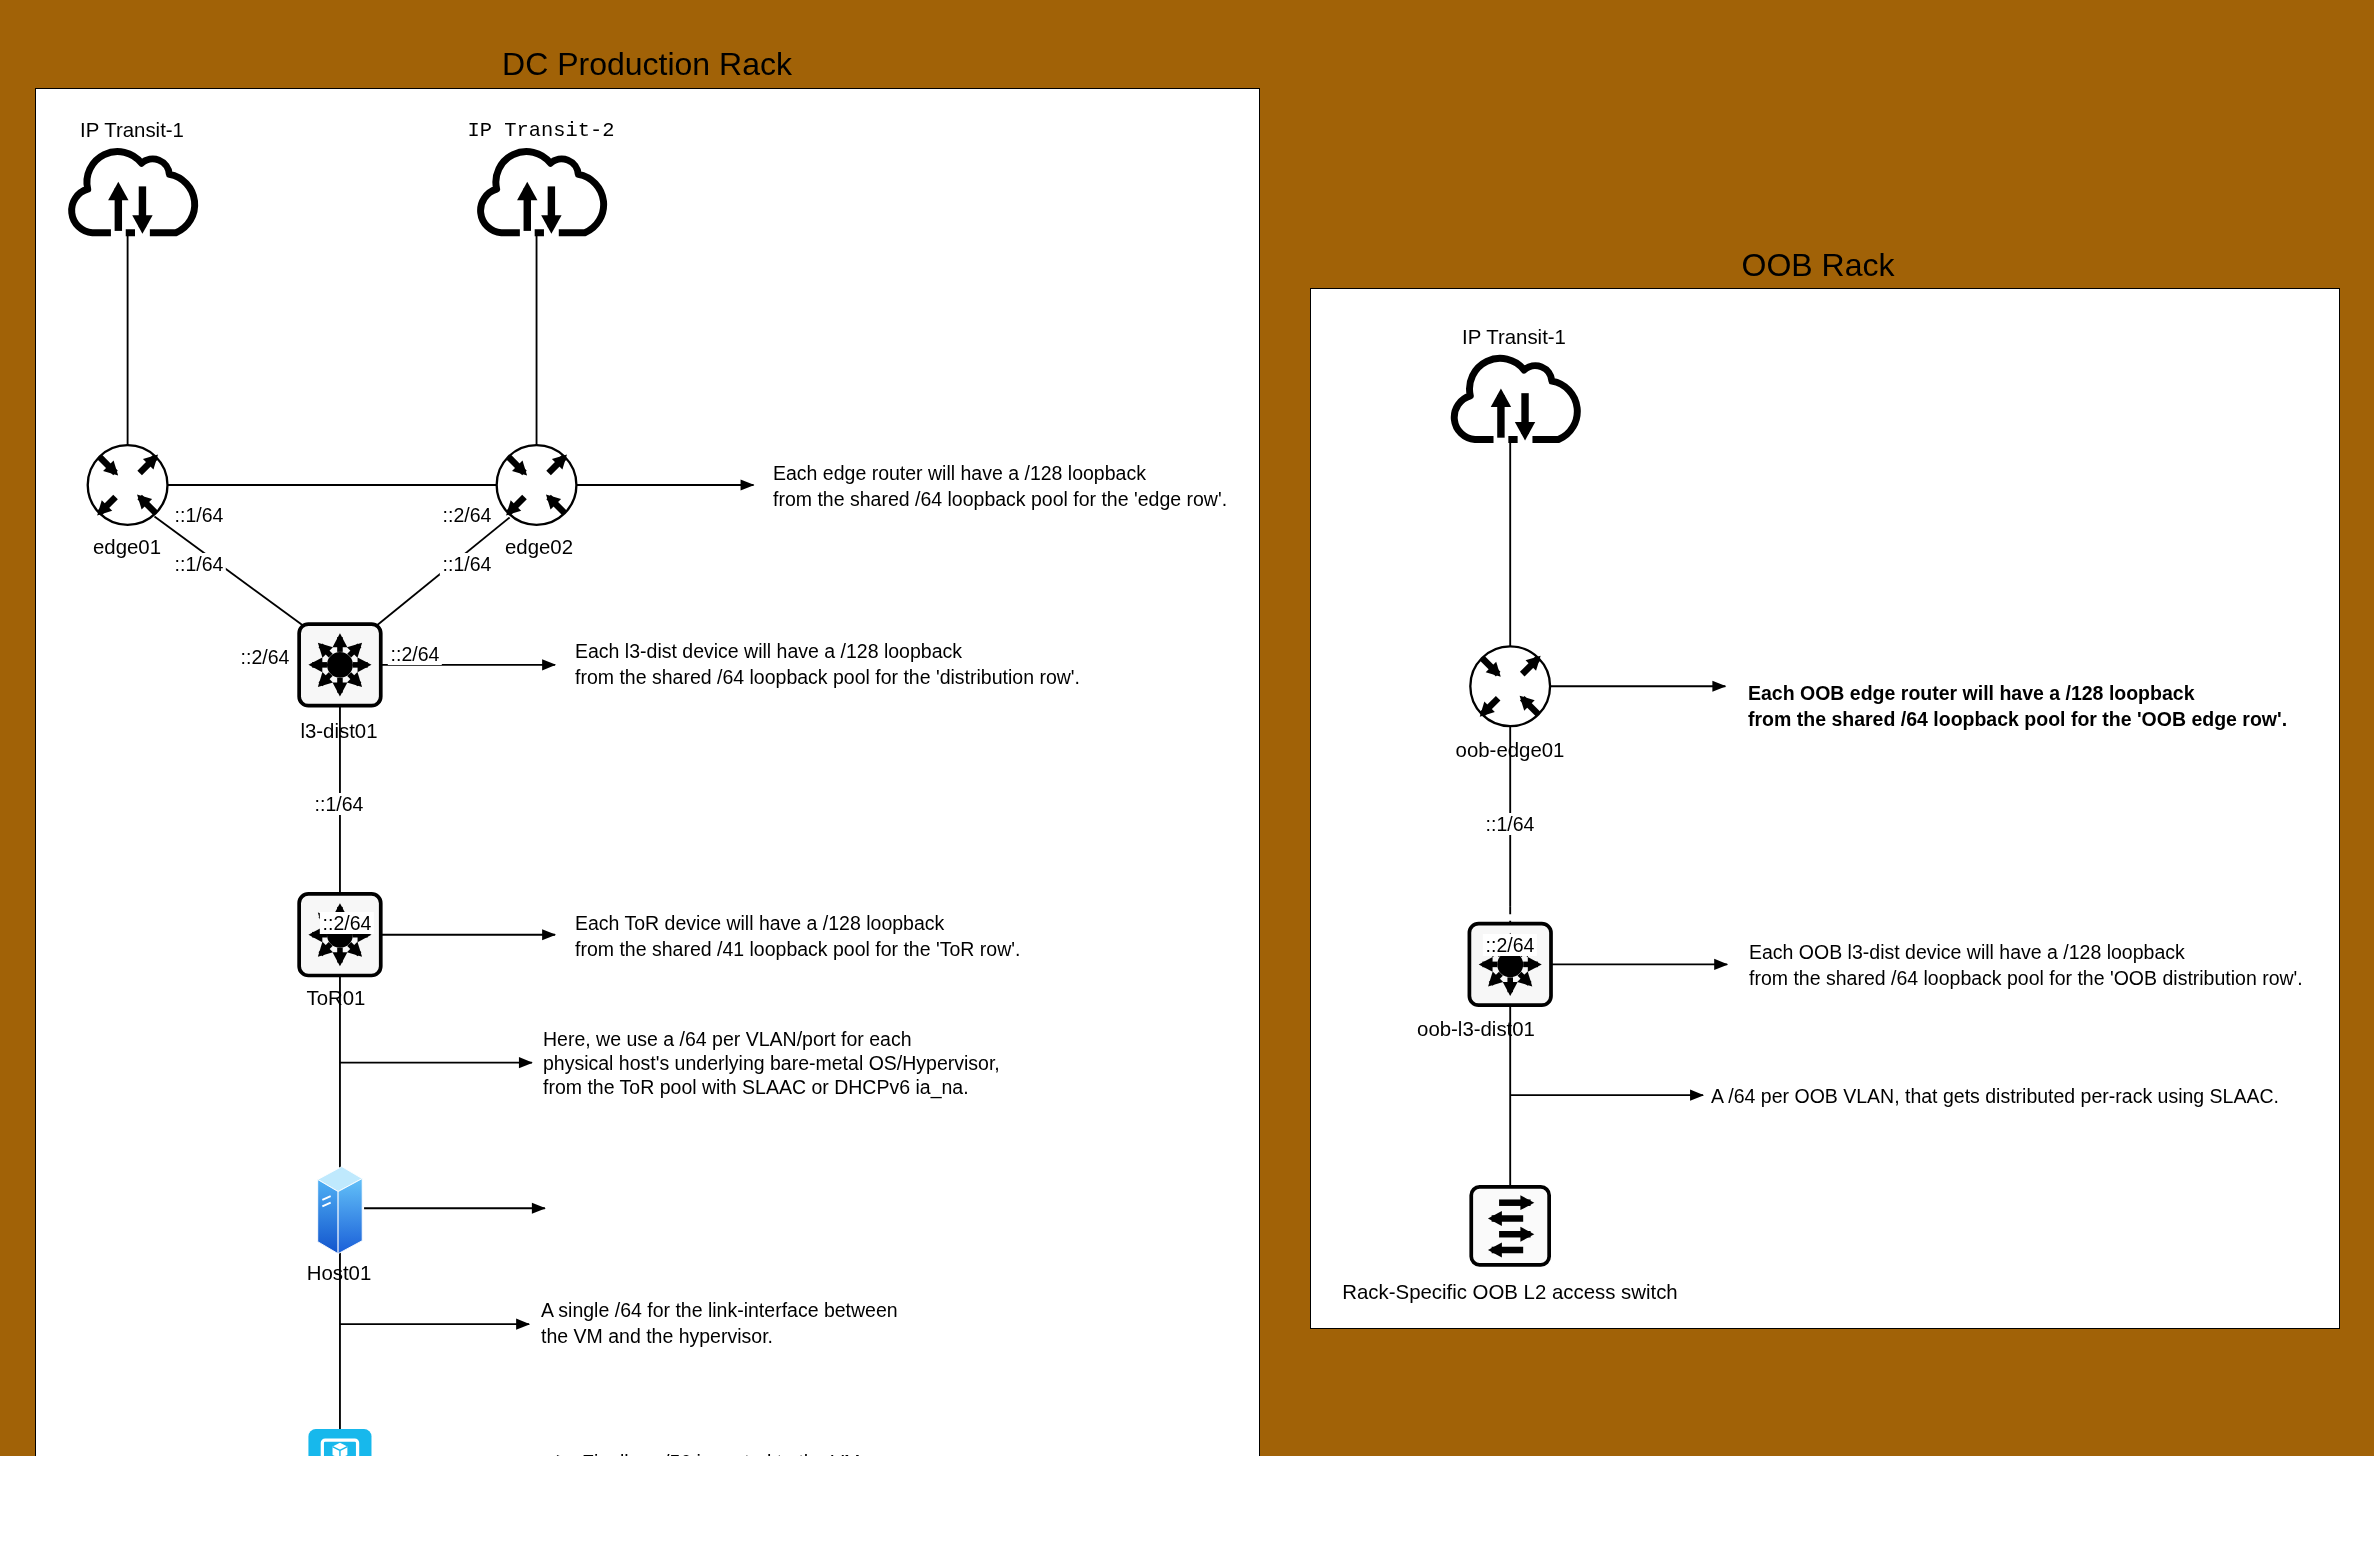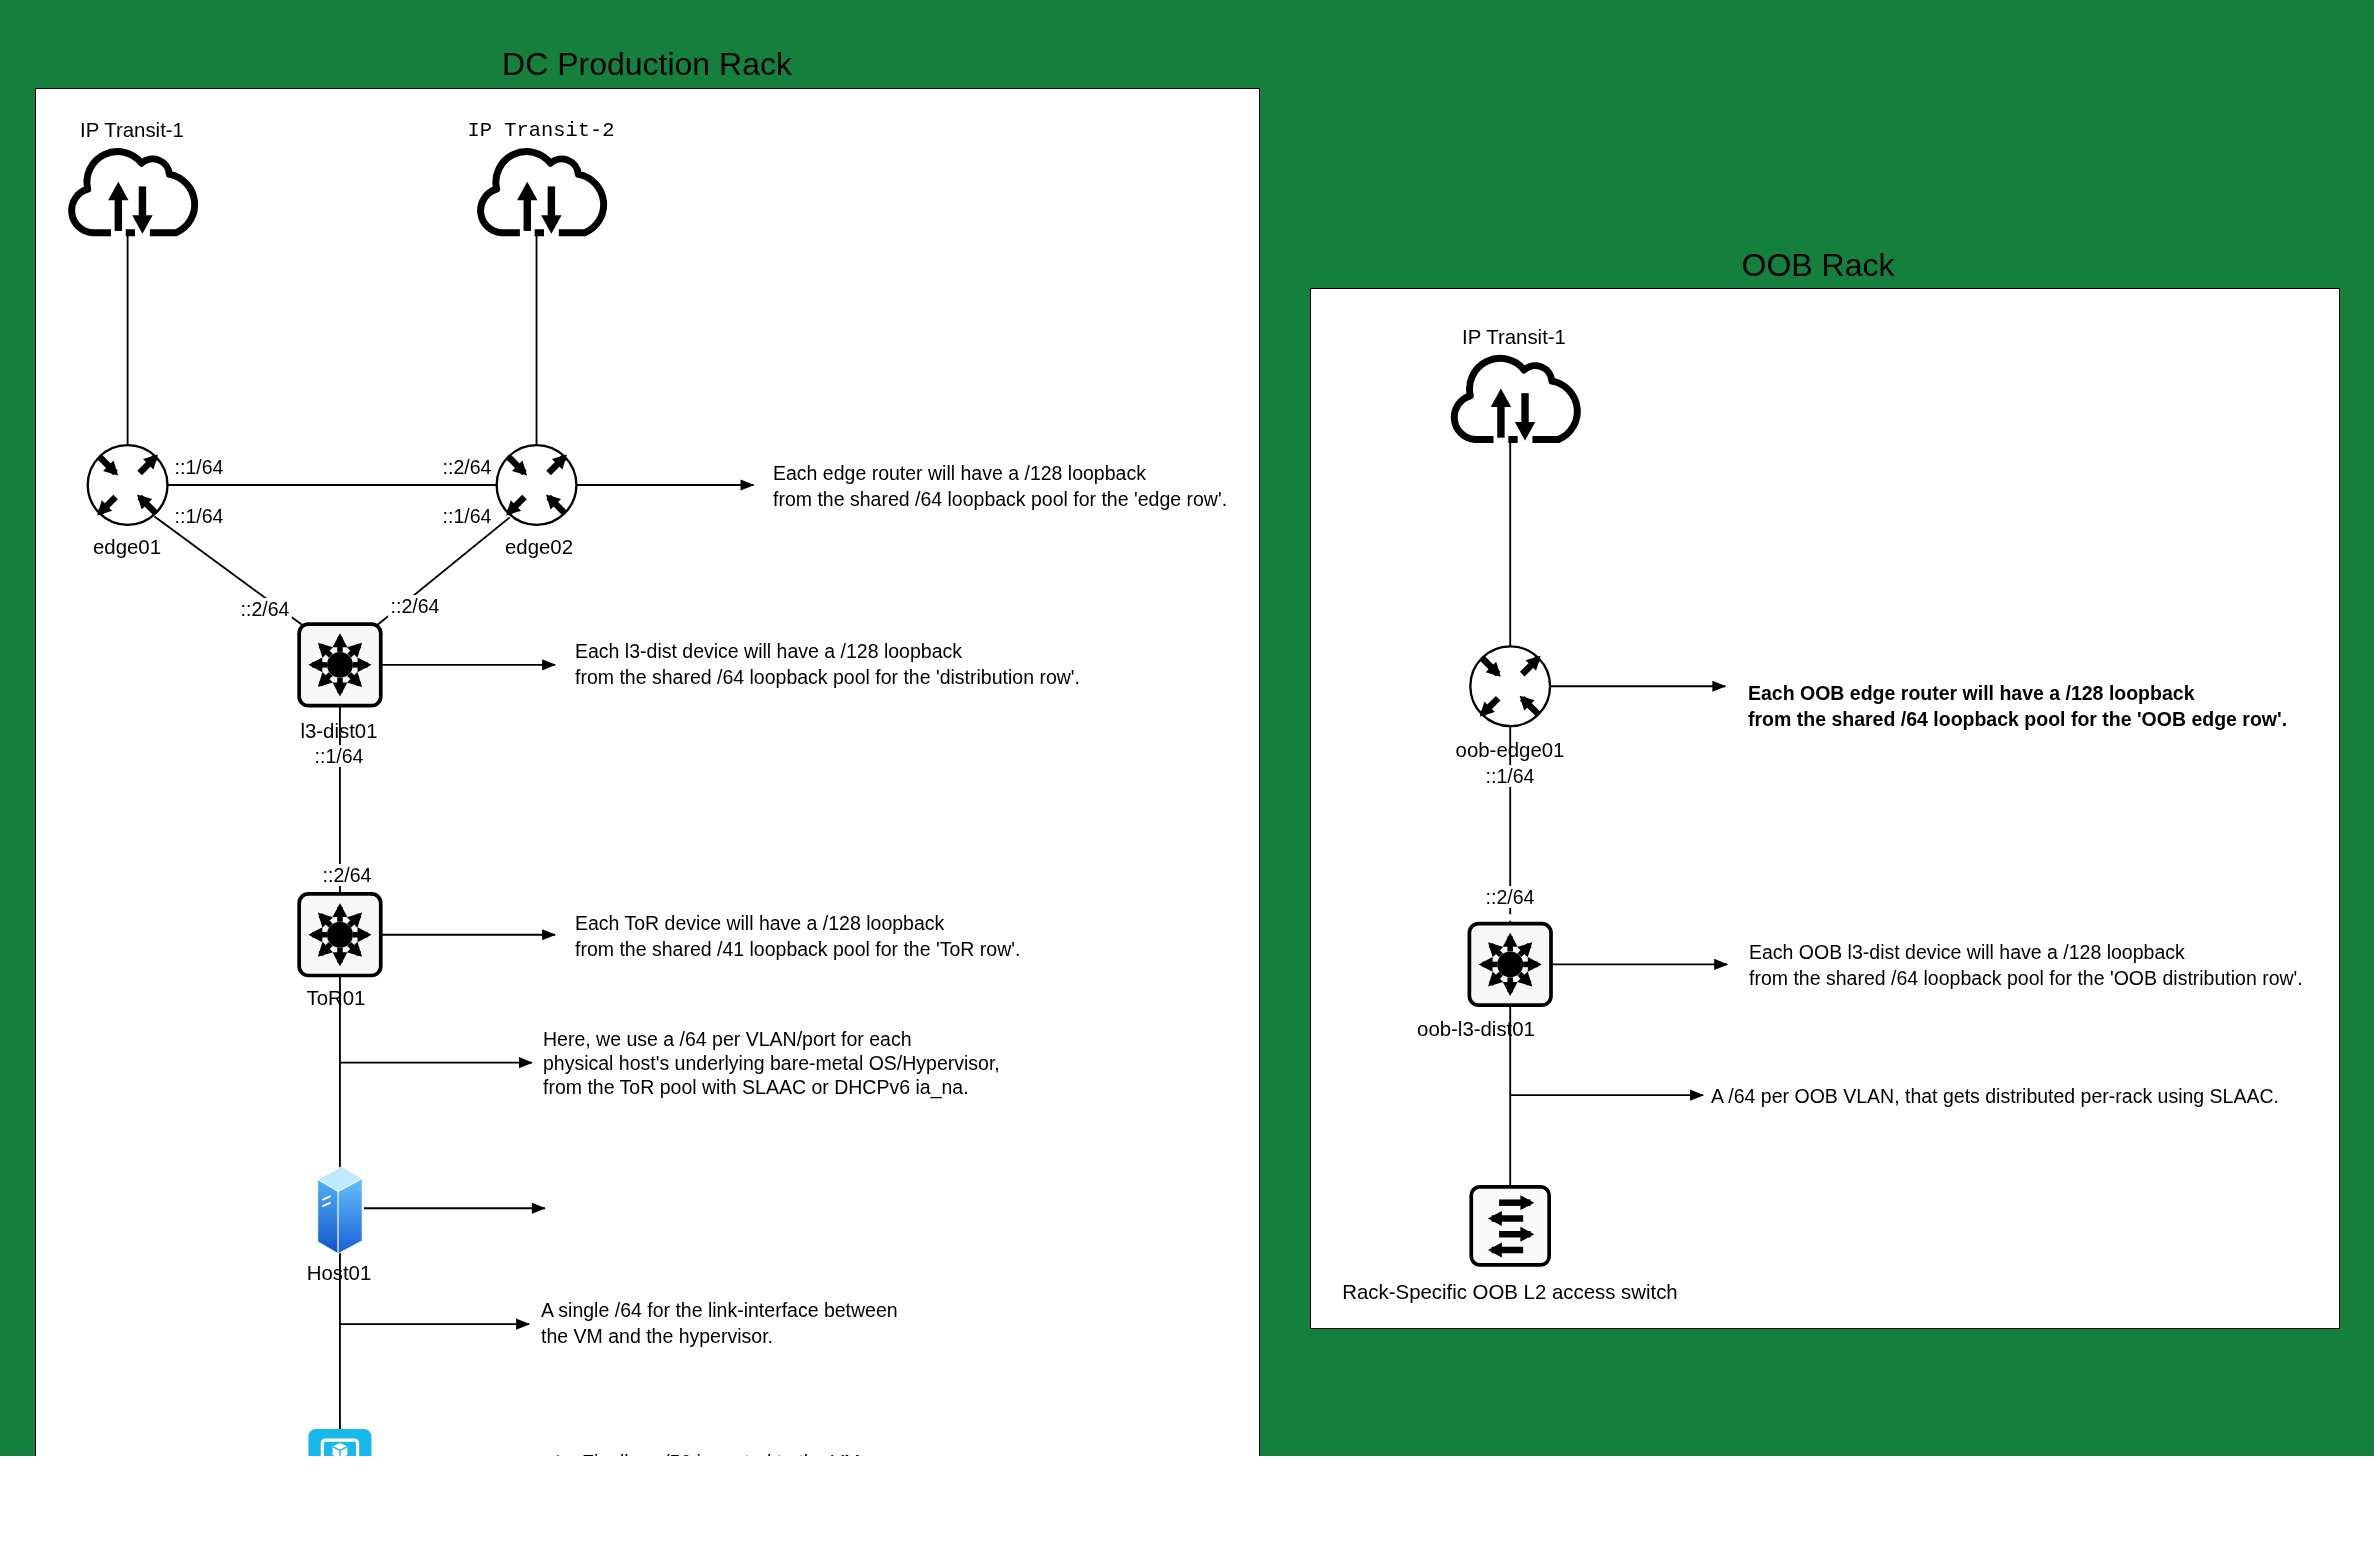--- a/index.html
+++ b/index.html
@@ -1,26 +1,26 @@
 <!DOCTYPE html>
 <html style="font-size:15px"><head>
 <meta charset="utf-8">
 <style>
   html,body{margin:0;padding:0;background:#fff;}
-  .canvas{position:relative;width:2375px;height:1456px;background:#15803d;
+  .canvas{position:relative;width:2375px;height:1456px;background:#a16207;
           font-family:"Liberation Sans",sans-serif;color:#000;overflow:hidden;}
   .rack{position:absolute;border:1.9px solid #000;background:#fff;z-index:0;}
   .rack-dc{left:35px;top:88px;width:1223px;height:1430px;}
   .rack-oob{left:1310px;top:288px;width:1028px;height:1039px;}
   svg.wires{position:absolute;left:0;top:0;z-index:1;pointer-events:none;}
   .title{position:absolute;transform:translateX(-50%);font-size:32px;white-space:nowrap;z-index:2;}
   .t-dc{left:647px;top:46px;}
   .t-oob{left:1818px;top:247px;}
   .lbl{position:absolute;transform:translateX(-50%);font-size:20.4px;white-space:nowrap;z-index:2;}
-  .port{font-size:19.5px;background:#fff;padding:0 2.8px;line-height:22px;}
+  .port{font-size:19.5px;background:#fff;padding:0 2.8px;line-height:22px;margin-top:48px;}
   .ann{position:absolute;font-size:19.5px;line-height:26px;white-space:nowrap;z-index:2;}
   .ann-tight{line-height:24px;}
   .vm-text{position:absolute;transform:translateX(-50%);font-size:12px;font-weight:bold;
            color:#fff;z-index:3;letter-spacing:0.5px;}
 </style>
 </head>
 <body>
 
 <div class="canvas">
 

